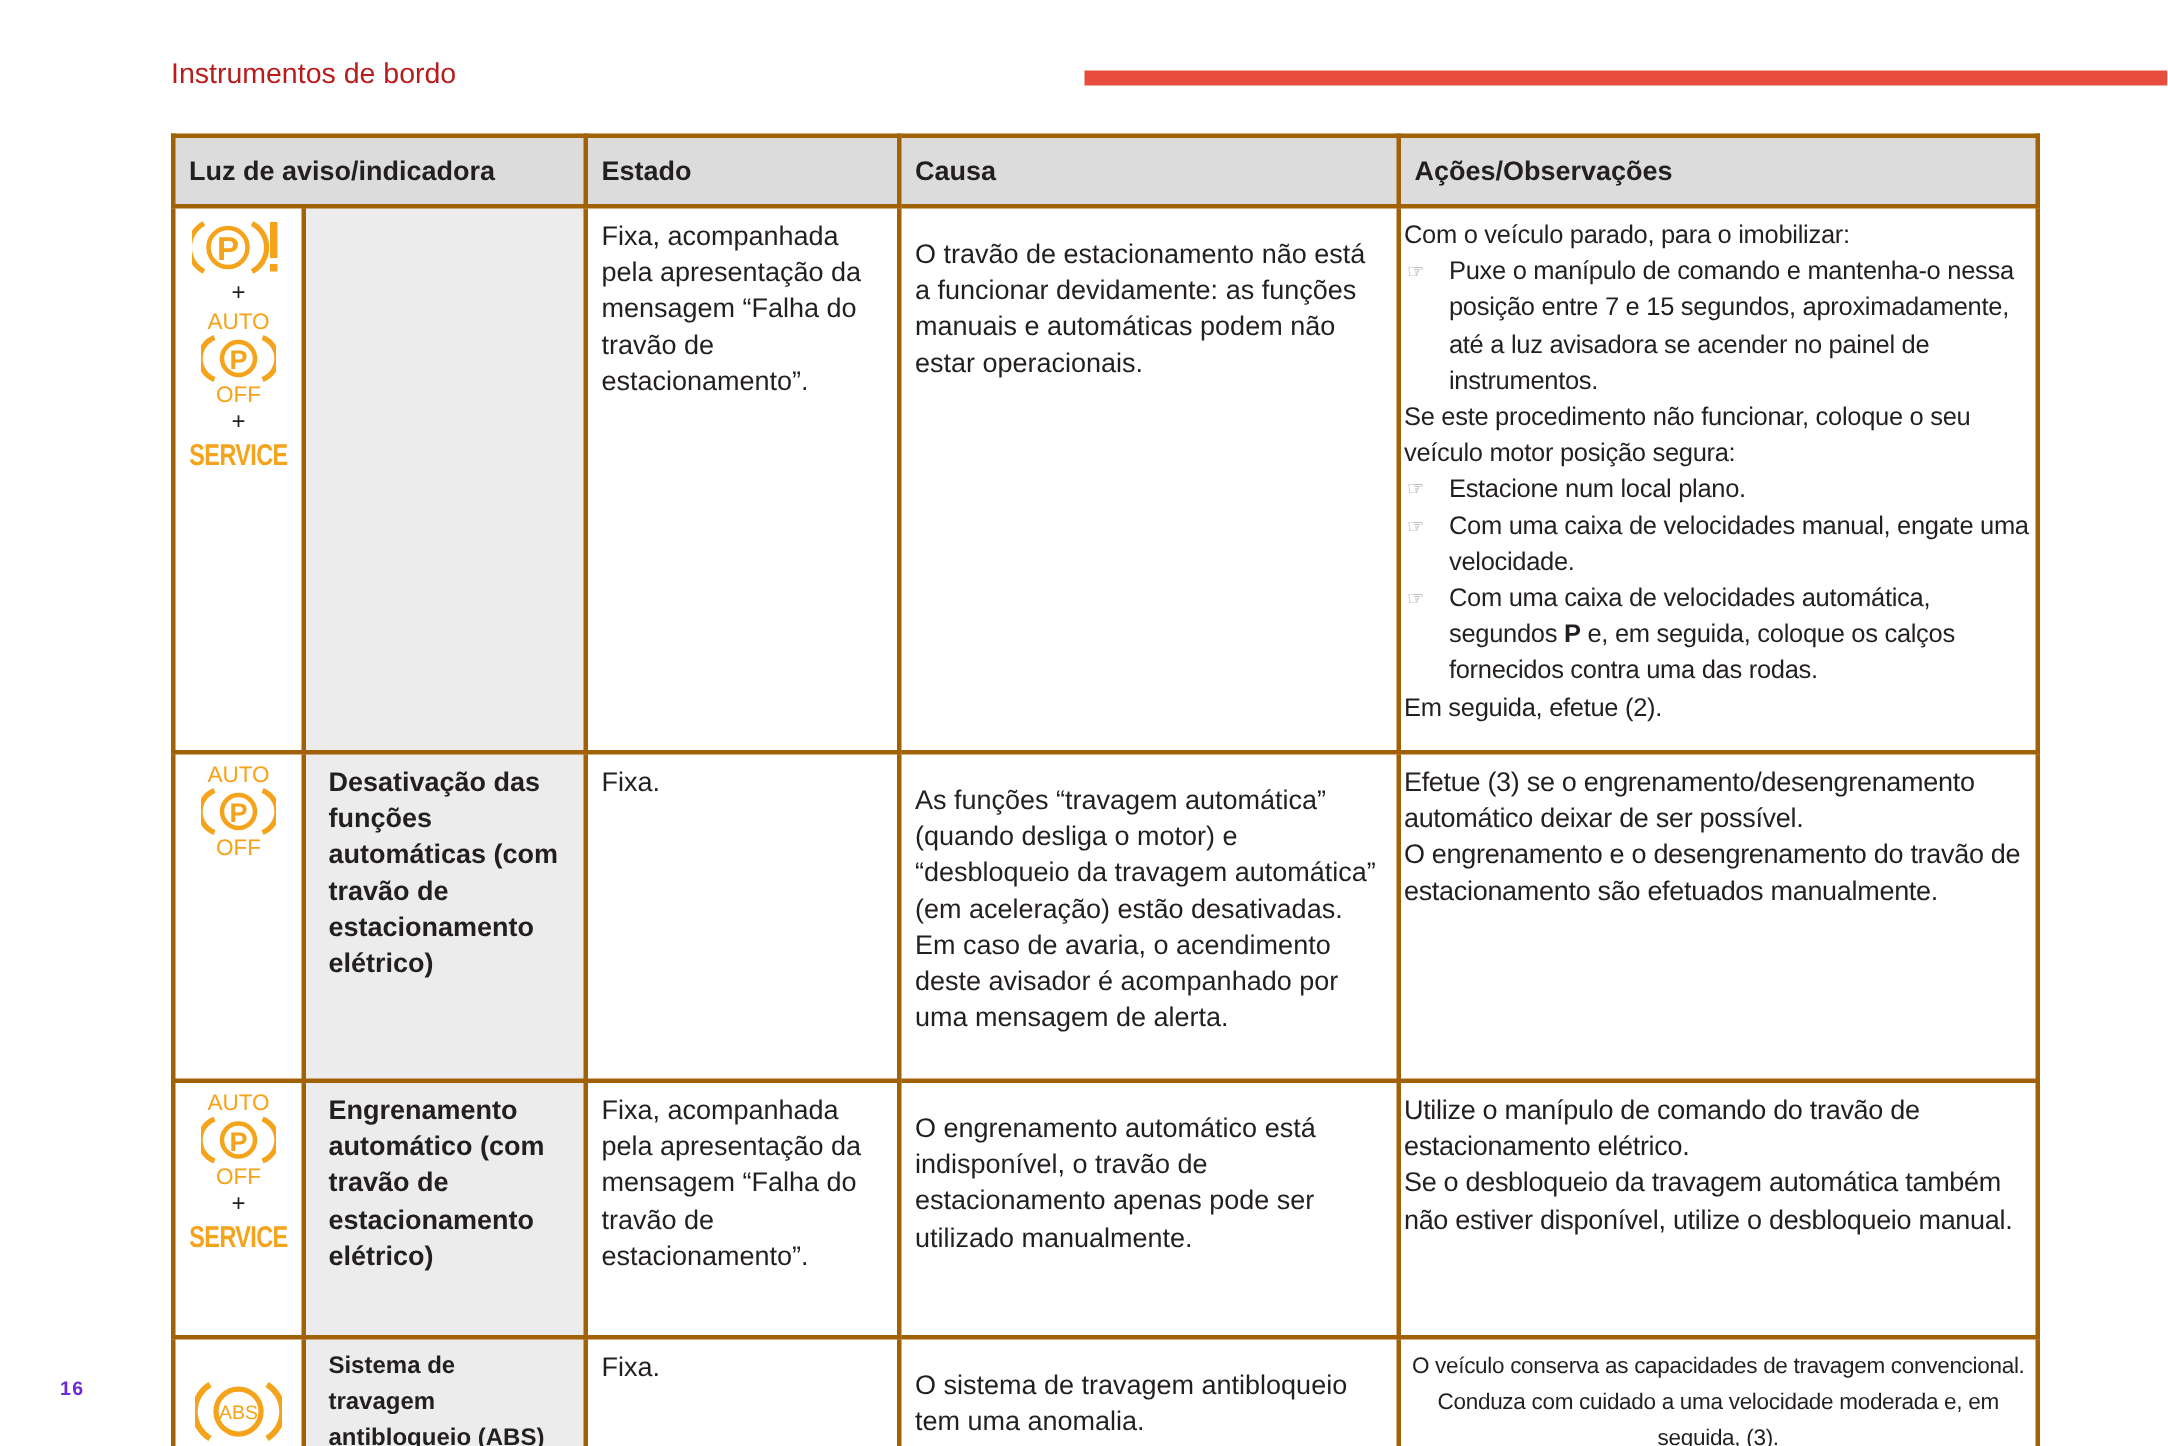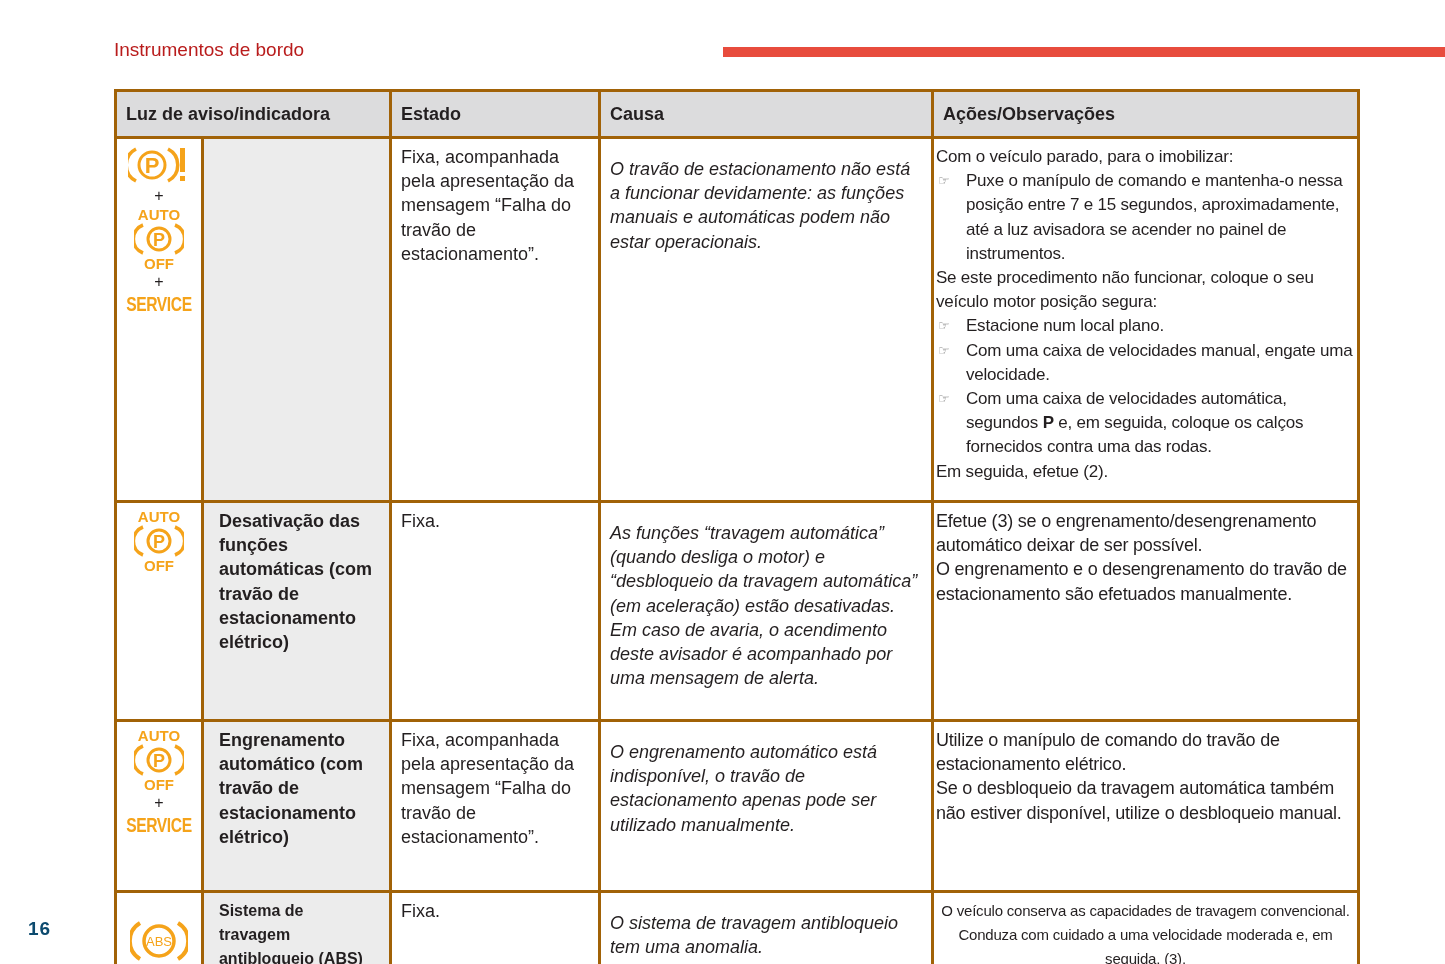--- a/index.html
+++ b/index.html
@@ -1,33 +1,33 @@
 <!DOCTYPE html>
 <html><head>
   <meta charset="utf-8">
   <style>
     html, body { margin: 0; padding: 0; background: #ffffff; }
     body { width: 1445px; height: 964px; position: relative; overflow: hidden;
            font-family: "Liberation Sans", sans-serif; color: #231f20; }
     .section-title { position: absolute; left: 114px; top: 39px; font-size: 19px; color: #b91c1c; }
     .red-bar { position: absolute; left: 723px; top: 47px; width: 722px; height: 10px; background: #e84c3d; }
-    .page-number { position: absolute; left: 28px; top: 918px; font-size: 19px; font-weight: bold; color: #0c4a6e; letter-spacing: 1px; }
+    .page-number { position: absolute; left: 40px; top: 918px; font-size: 13px; font-weight: bold; color: #6d28d9; letter-spacing: 1px; }
     table.main { position: absolute; left: 114px; top: 89px; width: 1246px; border-collapse: collapse; }
     table.main th, table.main td { border: 3px solid #a16207; vertical-align: top; }
     table.main th { background: #dcdcdd; height: 44px; text-align: left; font-weight: bold; font-size: 18px;
                     padding: 0 9px; vertical-align: middle; color: #231f20; }
     td.icon-cell { width: 66px; padding: 6px 0 0 0; text-align: center; background: #fff; }
     td.name-cell { width: 155px; background: #ececec; padding: 6px 15px; font-weight: bold; font-size: 18px; line-height: 24.2px; }
     td.state-cell { width: 188px; padding: 6px 9px; font-size: 18px; line-height: 24.2px; }
-    td.cause-cell { width: 312px; padding: 18px 9px; font-size: 18px; line-height: 24.2px; font-style: italic; }
+    td.cause-cell { width: 312px; padding: 18px 9px; font-size: 18px; line-height: 24.2px; }
     td.action-cell { padding: 6px 2px; font-size: 17px; line-height: 24.2px; letter-spacing: -0.2px; }
     td.action-cell.small { font-size: 15px; text-align: center; }
     .bullet { display: flex; }
     .bullet .hand { width: 28px; flex: none; color: #8a8a8a; font-size: 13px; padding-left: 2px; }
-    .ic-auto, .ic-off { font-weight: bold; font-size: 15px; line-height: 15px; color: #f5a31a; display: block; }
+    .ic-auto, .ic-off { font-weight: normal; font-size: 15px; line-height: 15px; color: #f5a31a; display: block; }
     .ic-service { font-weight: bold; font-size: 20px; color: #f5a31a; display: block; transform: scaleX(0.78); letter-spacing: -0.5px; line-height: 22px; }
     .plus { display: block; font-size: 16px; line-height: 22px; color: #231f20; }
     .ic-p { display: block; margin: 0 auto; }
     .row1 td { height: 325px; }
     .row2 td { height: 180px; }
     .row3 td { height: 132px; }
     .row4 td { height: 62px; }
     b.inline-bold { font-weight: bold; }
   </style>
 </head>

